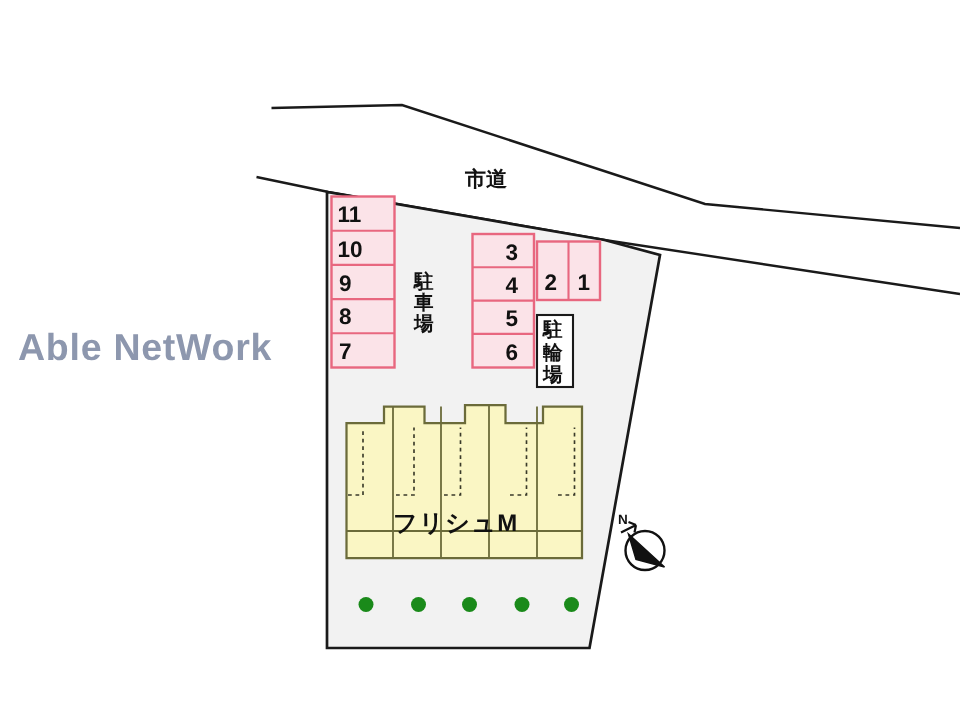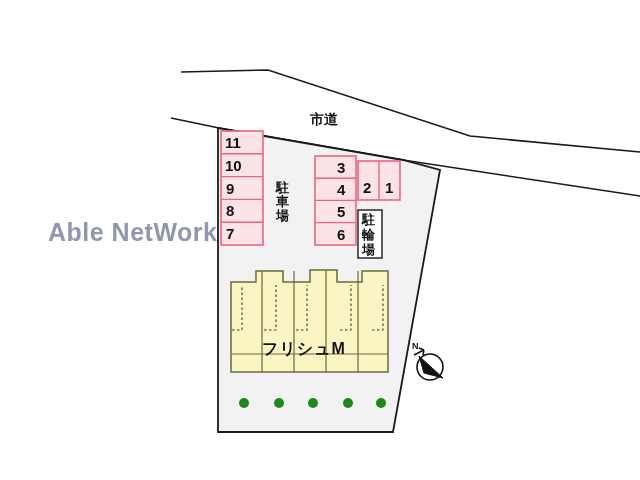--- a/index.html
+++ b/index.html
@@ -32,21 +32,20 @@
     position: absolute;
     left: 12px;
     top: 218px;
     font-size: 25px;
     font-weight: bold;
     letter-spacing: 0.5px;
     color: #8d97ae;
     font-family: "Liberation Sans", "DejaVu Sans", sans-serif;
     white-space: nowrap;
     user-select: none;
-    margin-left: 36px;
   }
   text {
     font-family: "Liberation Sans", "DejaVu Sans", sans-serif;
   }
   .stall-num {
     font-size: 15px;
     fill: #111111;
     font-weight: bold;
   }
   .jp-label {

